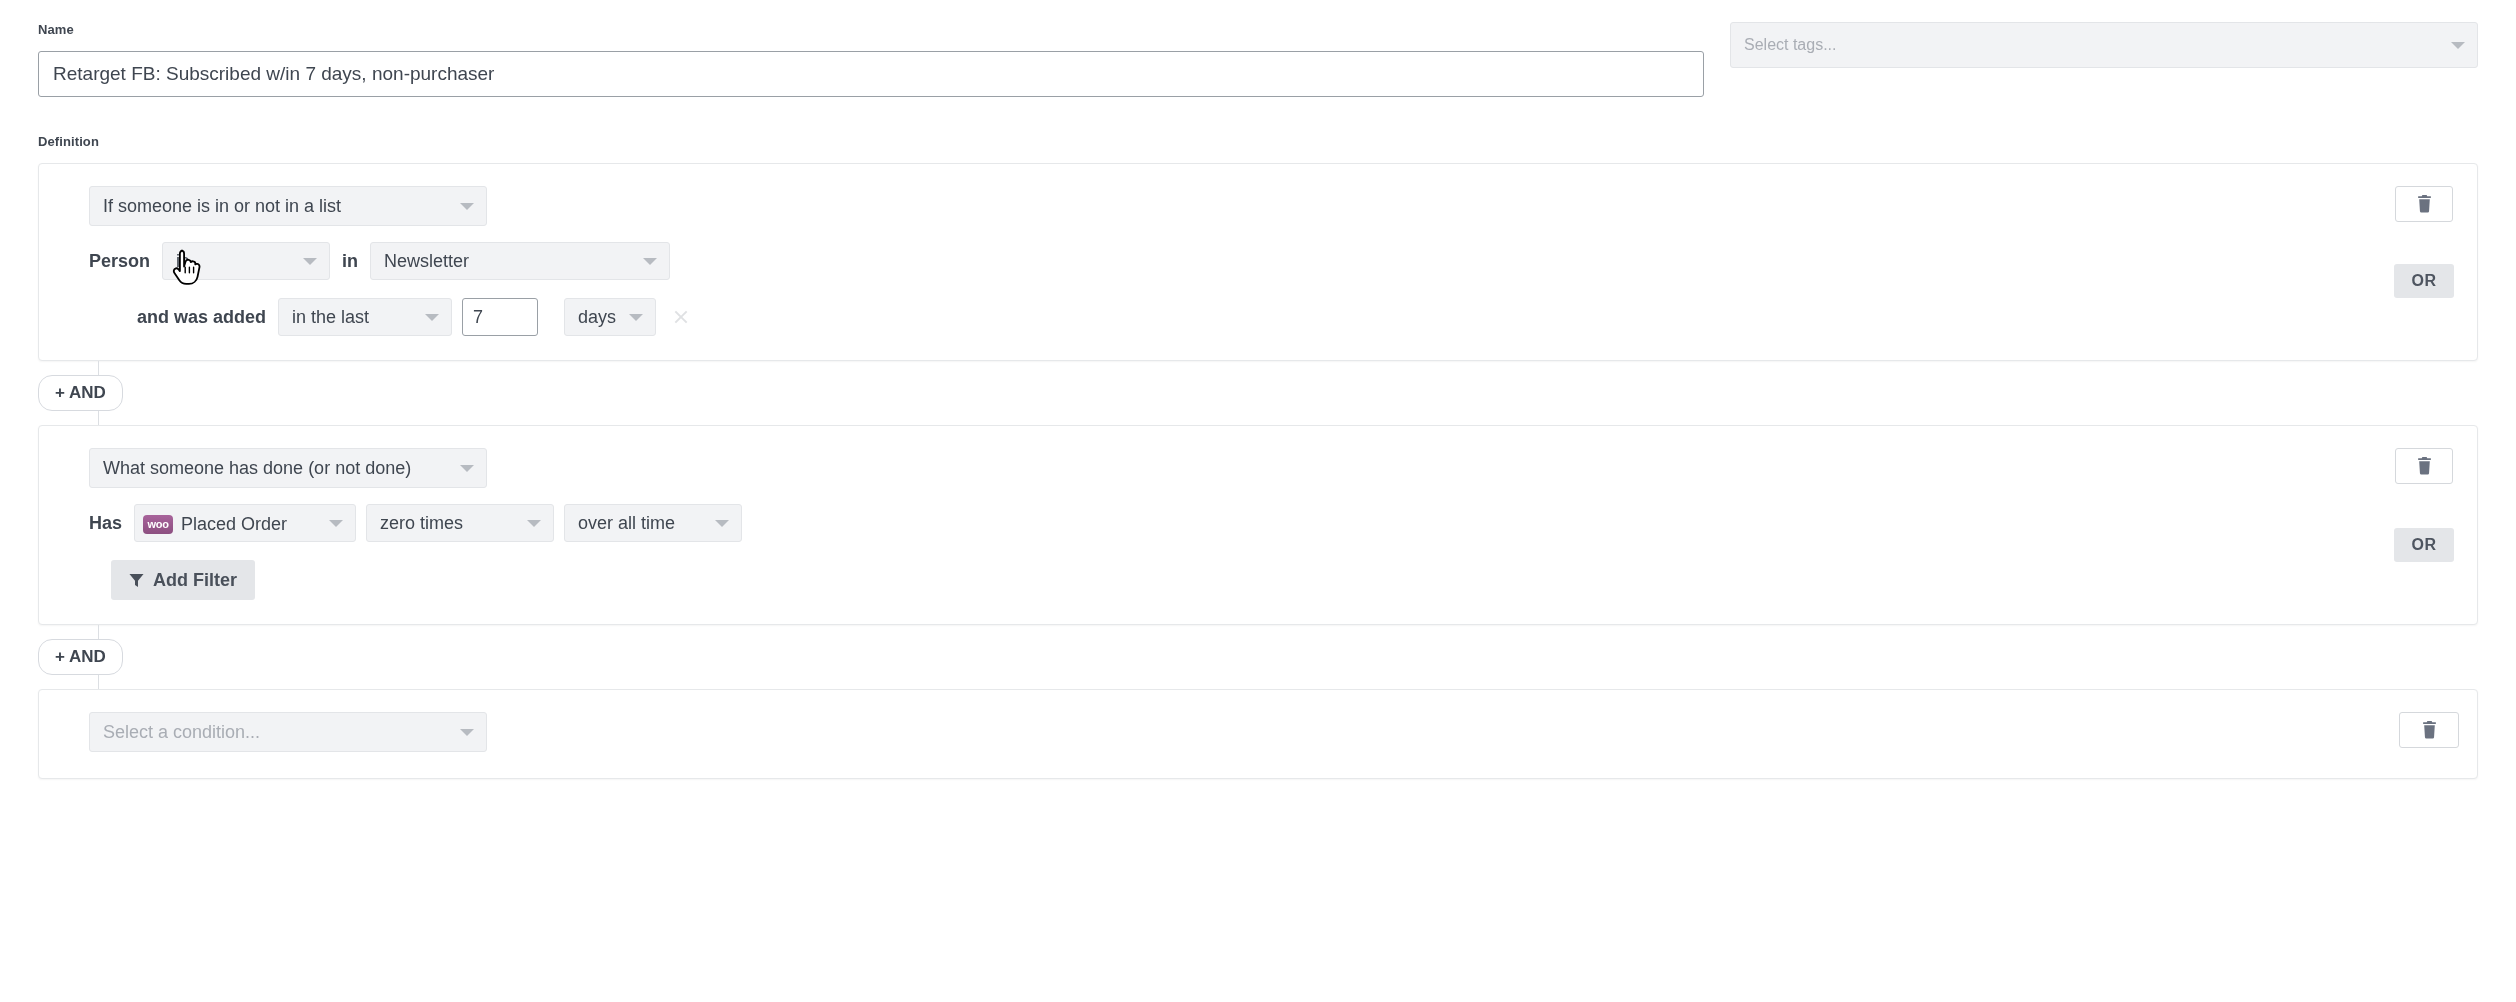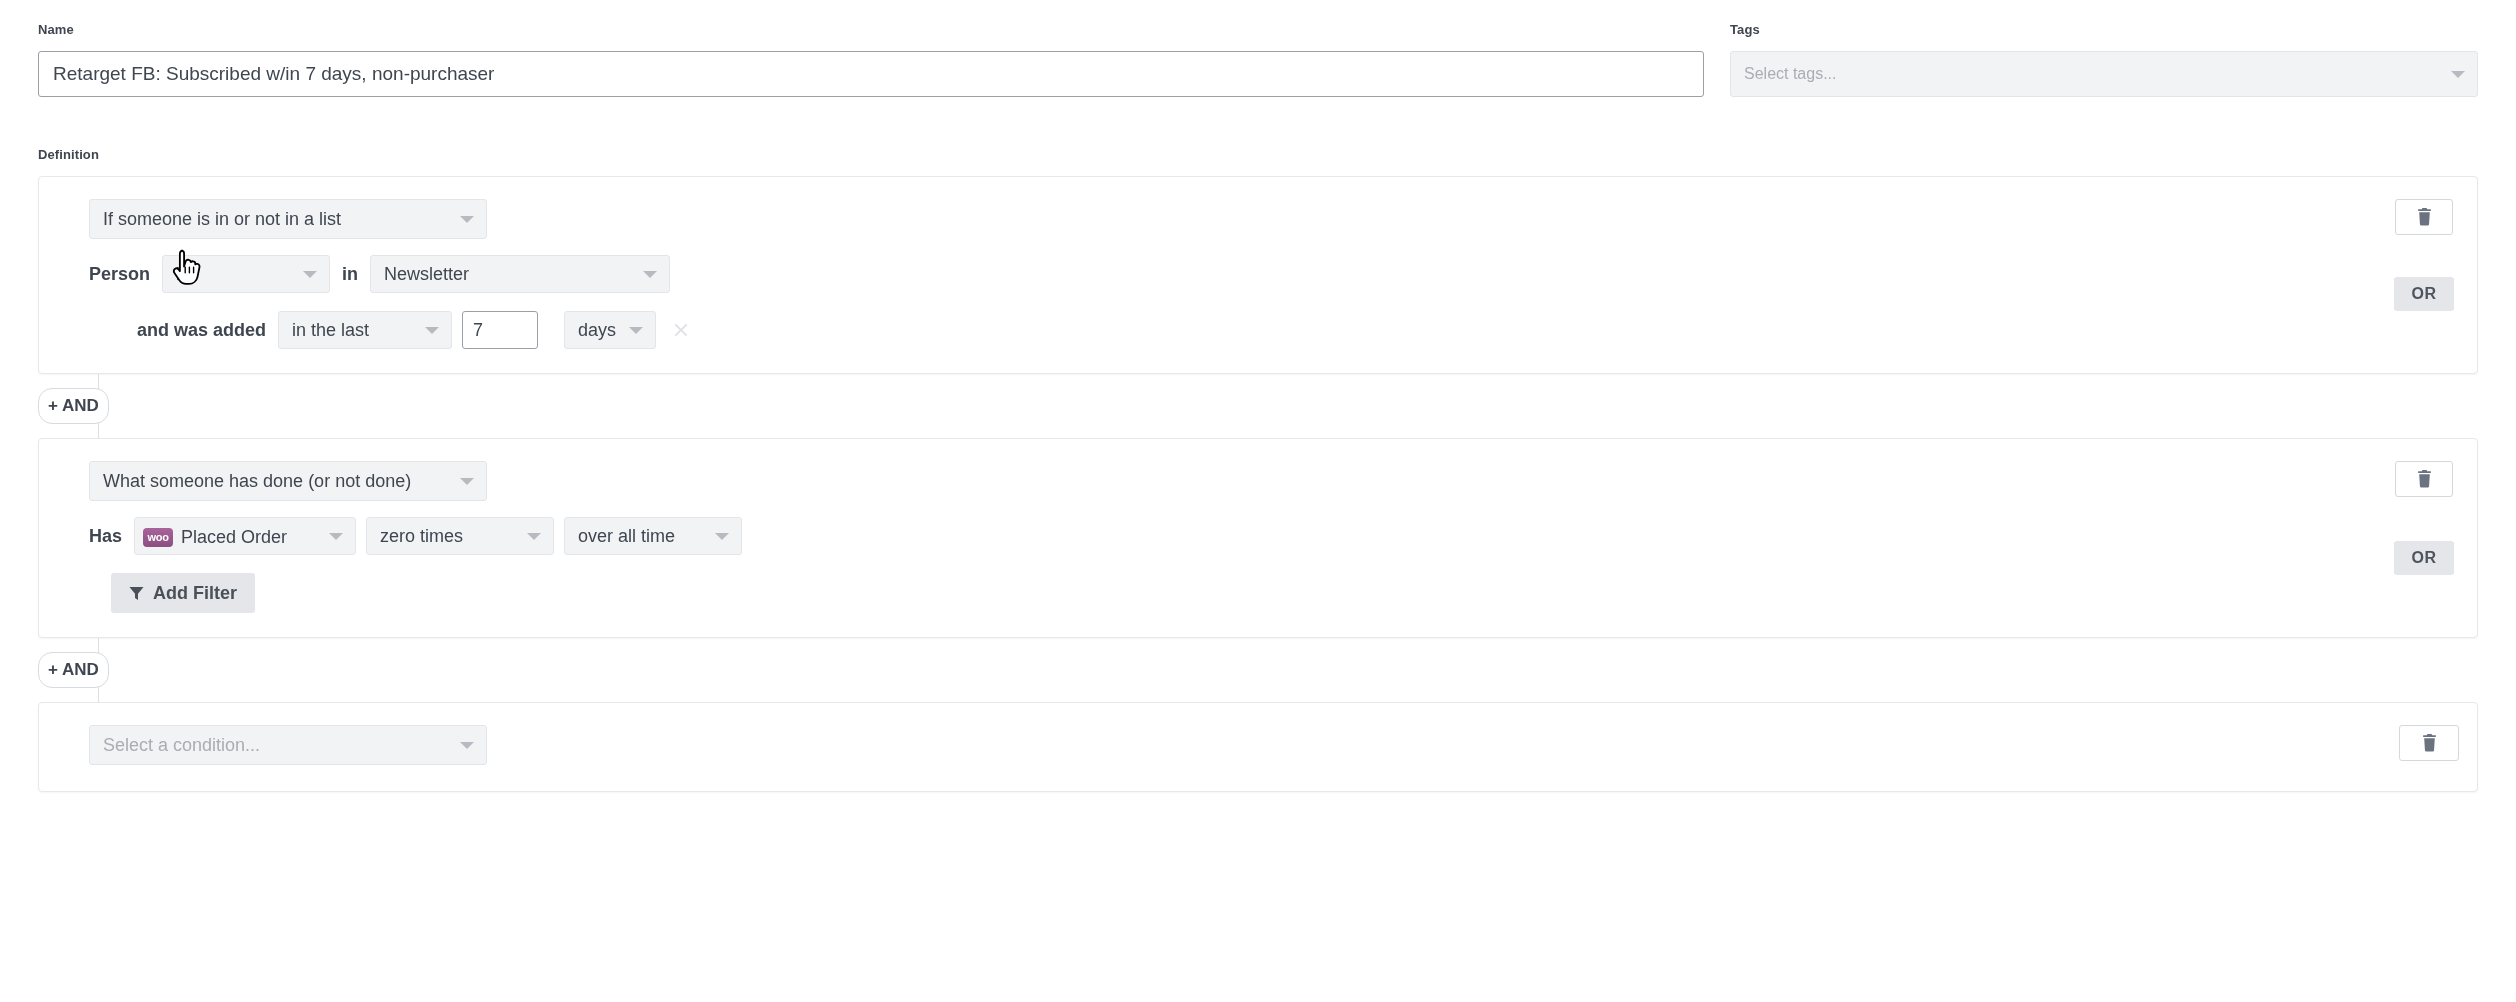--- a/index.html
+++ b/index.html
@@ -62,21 +62,21 @@
     position: absolute;
     right: 12px; top: 50%;
     margin-top: -3px;
     width: 0; height: 0;
     border-left: 7px solid transparent;
     border-right: 7px solid transparent;
     border-top: 7px solid #b7bbc1;
   }
 
   
-  .definition-label { margin-top: 50px; }
+  .definition-label { margin-top: 37px; }
 
   .builder { position: relative; margin-top: 12px; }
 
   .card {
     position: relative;
     border: 1px solid #e6e8ea;
     border-radius: 4px;
     background: #ffffff;
     box-shadow: 0 1px 2px rgba(0,0,0,.045);
     padding: 22px 24px 24px 24px;
@@ -195,21 +195,21 @@
     font-weight: 700;
     cursor: pointer;
     font-family: "Liberation Sans", sans-serif;
   }
 
   .btn-and {
     display: inline-flex;
     align-items: center;
     gap: 7px;
     height: 36px;
-    padding: 0 9px;
+    padding: 0 16px;
     background: #ffffff;
     border: 1px solid #d7dadf;
     border-radius: 14px;
     color: #3f4650;
     font-size: 17px;
     font-weight: 700;
     cursor: pointer;
     position: relative;
     z-index: 2;
     font-family: "Liberation Sans", sans-serif;
@@ -242,21 +242,20 @@
 <div class="page">
 
   <div class="top-row">
 
     <div class="field-name">
       <span class="field-label">Name</span>
       <input class="text-input" type="text" value="Retarget FB: Subscribed w/in 7 days, non-purchaser" style="">
     </div>
 
     <div class="field-tags">
-      <span class="field-label">Tags</span>
       <div class="select-box placeholder" style="height:46px;line-height:44px;">
         <span>Select tags...</span>
         <span class="caret"></span>
       </div>
     </div>
 
   </div>
 
   <span class="field-label definition-label">Definition</span>
 

